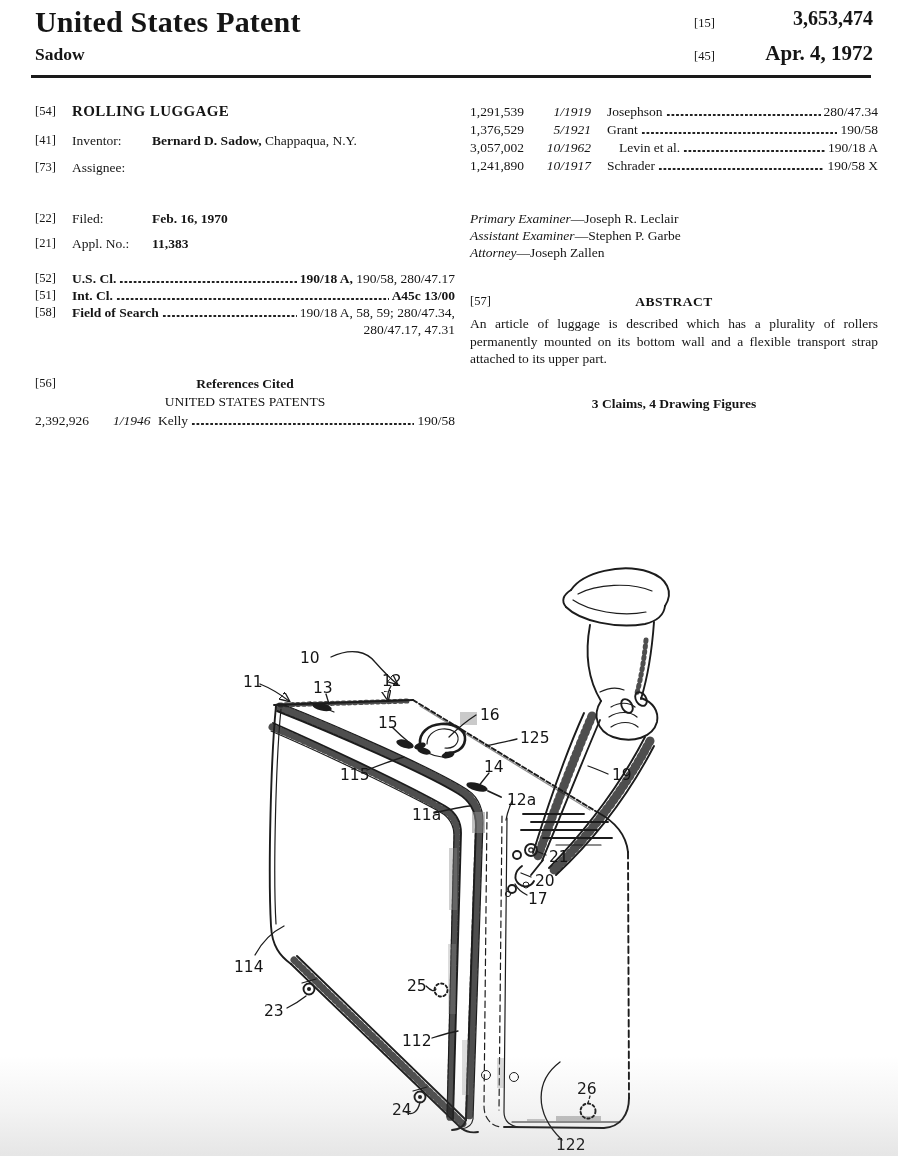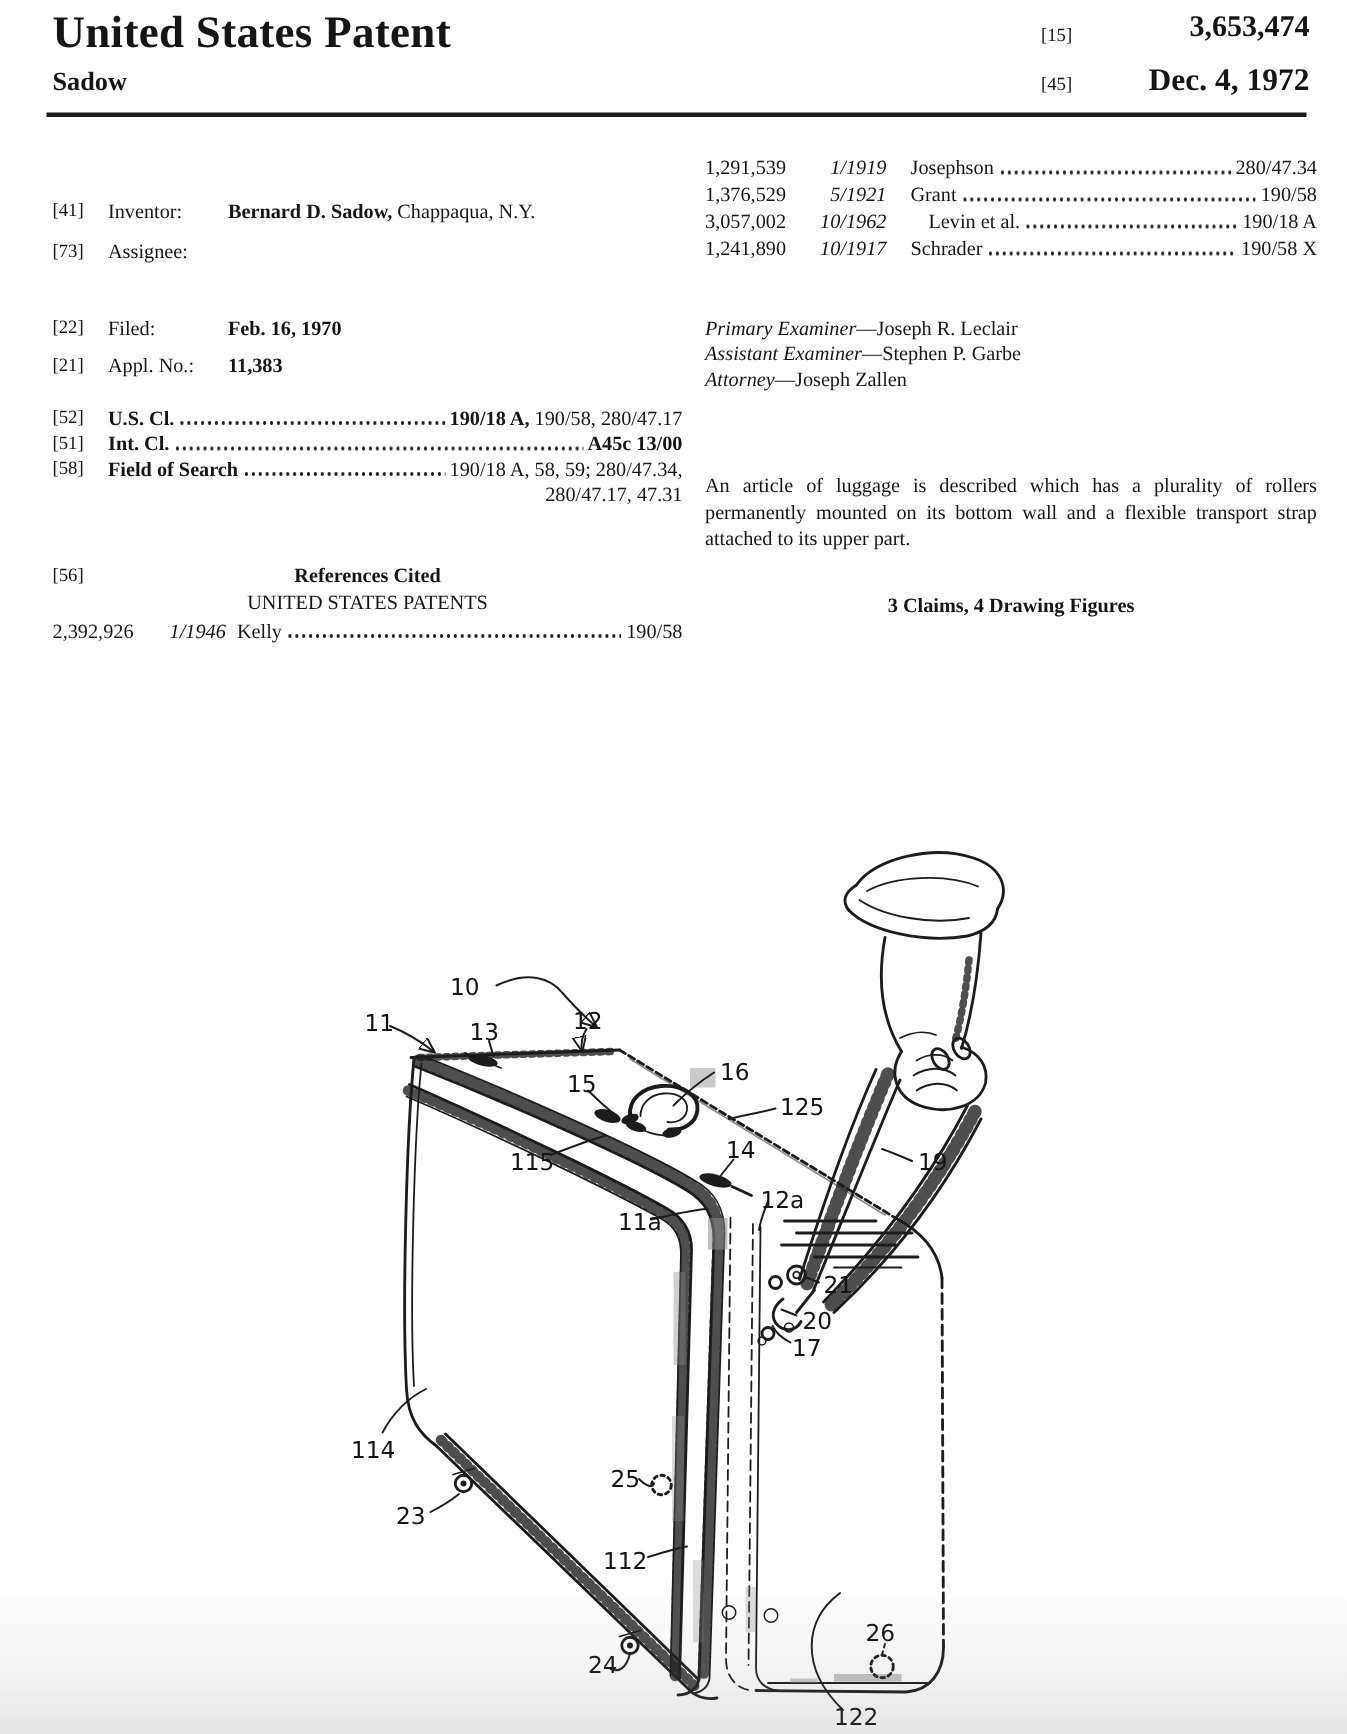--- a/index.html
+++ b/index.html
@@ -62,25 +62,29 @@
     background:linear-gradient(180deg, rgba(120,120,120,0) 0%, rgba(120,120,120,.09) 55%, rgba(105,105,105,.17) 100%); }
 </style>
 </head>
 <body>
 
 <div class="hdr-title">United States Patent</div>
 <div class="hdr-name">Sadow</div>
 <div class="hdr-num-tag">[15]</div>
 <div class="hdr-num">3,653,474</div>
 <div class="hdr-date-tag">[45]</div>
-<div class="hdr-date">Dec. 4, 1972</div>
+<div class="hdr-date">Apr. 4, 1972</div>
 <div class="rule"></div>
 
 <div class="col" id="col-left">
 
+  <div class="row" style="top:3px">
+    <span class="tag">[54]</span>
+    <span class="title-54">ROLLING LUGGAGE</span>
+  </div>
 
   <div class="row" style="top:32px">
     <span class="tag">[41]</span>
     <span class="lbl">Inventor:</span>
     <span class="val">
       <span class="b">Bernard D. Sadow,</span>
       <span>Chappaqua, N.Y.</span>
     </span>
   </div>
 
@@ -180,20 +184,24 @@
   <div class="row" style="top:110px; display:block">
     <span class="i">Primary Examiner</span><span>—</span><span>Joseph R. Leclair</span>
   </div>
   <div class="row" style="top:144px; display:block">
     <span class="i">Attorney</span><span>—</span><span>Joseph Zallen</span>
   </div>
   <div class="row" style="top:127px; display:block">
     <span class="i">Assistant Examiner</span><span>—</span><span>Stephen P. Garbe</span>
   </div>
 
+  <div class="row" style="top:193px">
+    <span class="tag">[57]</span>
+    <span class="abs-center b" style="letter-spacing:.5px">ABSTRACT</span>
+  </div>
 
   <div id="abstract-text">An article of luggage is described which has a plurality of rollers permanently mounted on its bottom wall and a flexible transport strap attached to its upper part.</div>
 
   <div class="row" style="top:295px; display:block">
     <div class="center claims">3 Claims, 4 Drawing Figures</div>
   </div>
 </div>
 
 <svg id="figure" width="898" height="1156" viewBox="0 0 898 1156">
   <defs>

